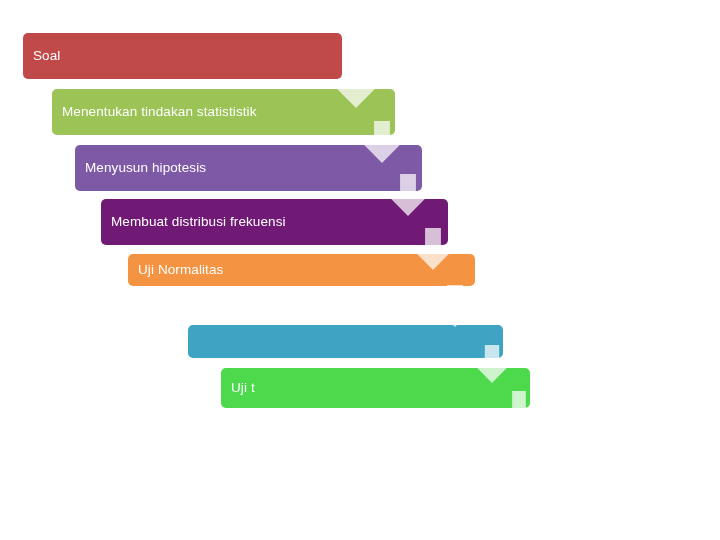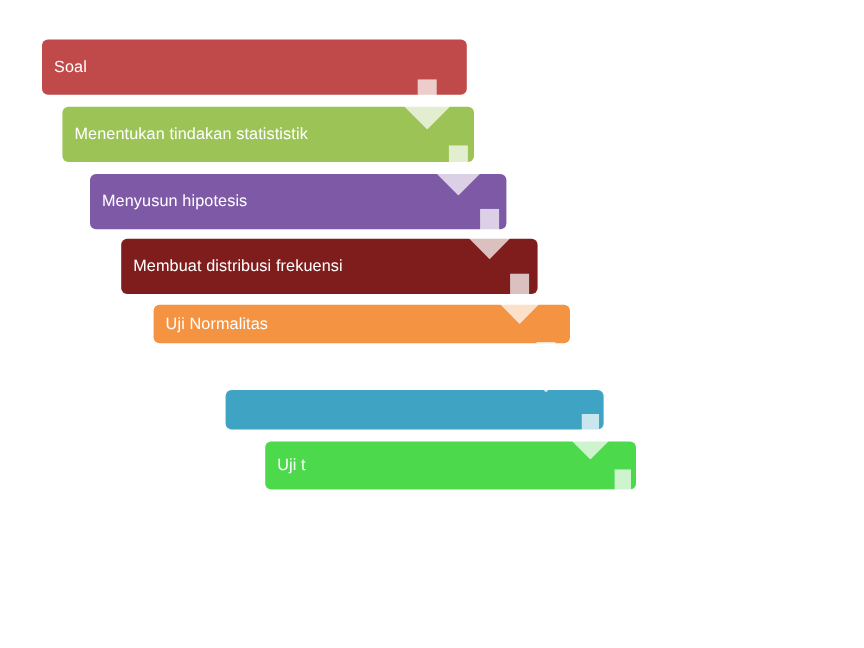--- a/index.html
+++ b/index.html
@@ -44,30 +44,30 @@
     pointer-events: none;
   }
   .arrow svg {
     display: block;
   }
 </style>
 </head>
 <body>
 
 <div id="canvas">
-    <div class="step-bar" style="left: 35px; top: 33px; width: 354px; height: 46px; background: rgb(192, 74, 74);">
+    <div class="step-bar" style="left: 23px; top: 33px; width: 319px; height: 46px; background: rgb(192, 74, 74);">
       <span class="step-label">Soal</span>
     </div>
     <div class="step-bar" style="left: 52px; top: 89px; width: 343px; height: 46px; background: rgb(155, 195, 86);">
       <span class="step-label">Menentukan tindakan statististik</span>
     </div>
     <div class="step-bar" style="left: 75px; top: 145px; width: 347px; height: 46px; background: rgb(126, 89, 166); text-align: center;">
       <span class="step-label">Menyusun hipotesis</span>
     </div>
-    <div class="step-bar" style="left: 101px; top: 199px; width: 347px; height: 46px; background: #7f1d1d;">
+    <div class="step-bar" style="left: 101px; top: 199px; width: 347px; height: 46px; background: #701a75;">
       <span class="step-label">Membuat distribusi frekuensi</span>
     </div>
     <div class="step-bar" style="left: 128px; top: 254px; width: 347px; height: 32px; background: rgb(244, 147, 66);">
       <span class="step-label">Uji Normalitas</span>
     </div>
     <div class="step-bar" style="left: 188px; top: 325px; width: 315px; height: 33px; background: rgb(63, 163, 196);">
       <span class="step-label"></span>
     </div>
     <div class="step-bar" style="left: 221px; top: 368px; width: 309px; height: 40px; background: rgb(76, 217, 76);">
       <span class="step-label">Uji t</span>

